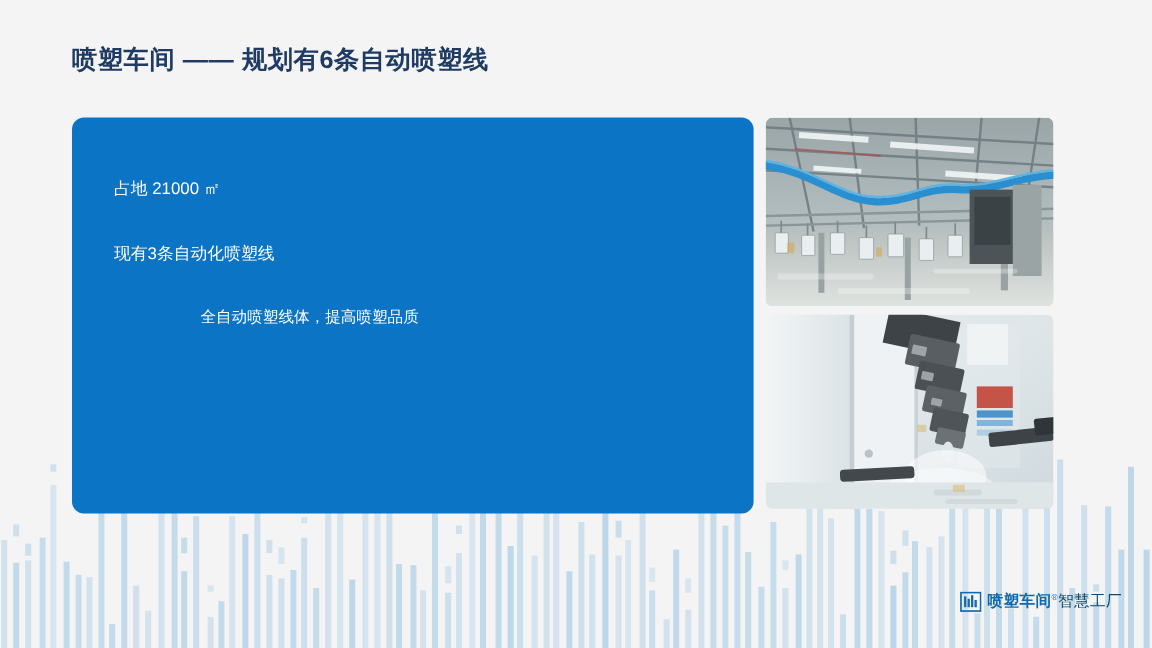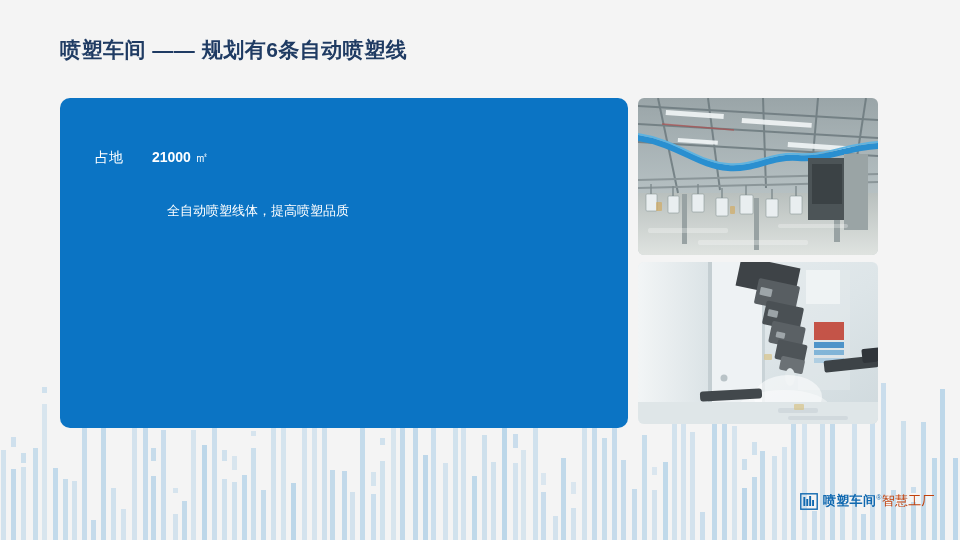--- a/index.html
+++ b/index.html
@@ -62,21 +62,21 @@
     right: 24px;
   }
   .p-line {
     color: #ffffff;
     font-size: 14px;
     line-height: 1.4;
     margin-bottom: 34px;
     white-space: nowrap;
   }
   .p-line:last-child { margin-bottom: 0; }
-  .p-line b { font-weight: bold; margin-left: 25px; }
+  .p-line b { font-weight: normal; }
   .p-line.indented { padding-left: 72px; font-size: 13px; margin-top: 6px; }
 
   
   .photo {
     position: absolute;
     border-radius: 6px;
     overflow: hidden;
   }
   .photo-top {
     left: 638px;
@@ -107,21 +107,21 @@
     flex: 0 0 auto;
   }
   .logo-text {
     font-size: 13px;
     font-weight: bold;
     color: #1169b0;
     white-space: nowrap;
     letter-spacing: 0.3px;
   }
   .logo-text .sub {
-    color: #c2410c;
+    color: #0c4a6e;
     font-weight: normal;
   }
   .logo-text .reg {
     font-size: 7px;
     vertical-align: super;
     font-weight: normal;
   }
 </style>
 </head>
 <body>
@@ -253,20 +253,23 @@
       <div class="bar" style="left: 953px; height: 82px; background: rgb(184, 212, 232); opacity: 0.93;"></div>
     </div>
 
   <div class="title">喷塑车间 —— 规划有6条自动喷塑线</div>
 
   <div class="blue-panel">
     <div class="panel-lines">
       <div class="p-line">
         <span>占地 </span><b>21000</b><span> ㎡</span>
       </div>
+      <div class="p-line">
+        <span>现有</span><b>3</b><span>条自动化喷塑线</span>
+      </div>
       <div class="p-line indented">全自动喷塑线体，提高喷塑品质</div>
     </div>
   </div>
 
   <div class="photo photo-top">
     <svg viewBox="0 0 240 157" preserveAspectRatio="none">
       <defs>
         <linearGradient id="roofG" x1="0" y1="0" x2="0" y2="1">
           <stop offset="0%" stop-color="#9aa5a8"></stop>
           <stop offset="100%" stop-color="#c8d2d4"></stop>

